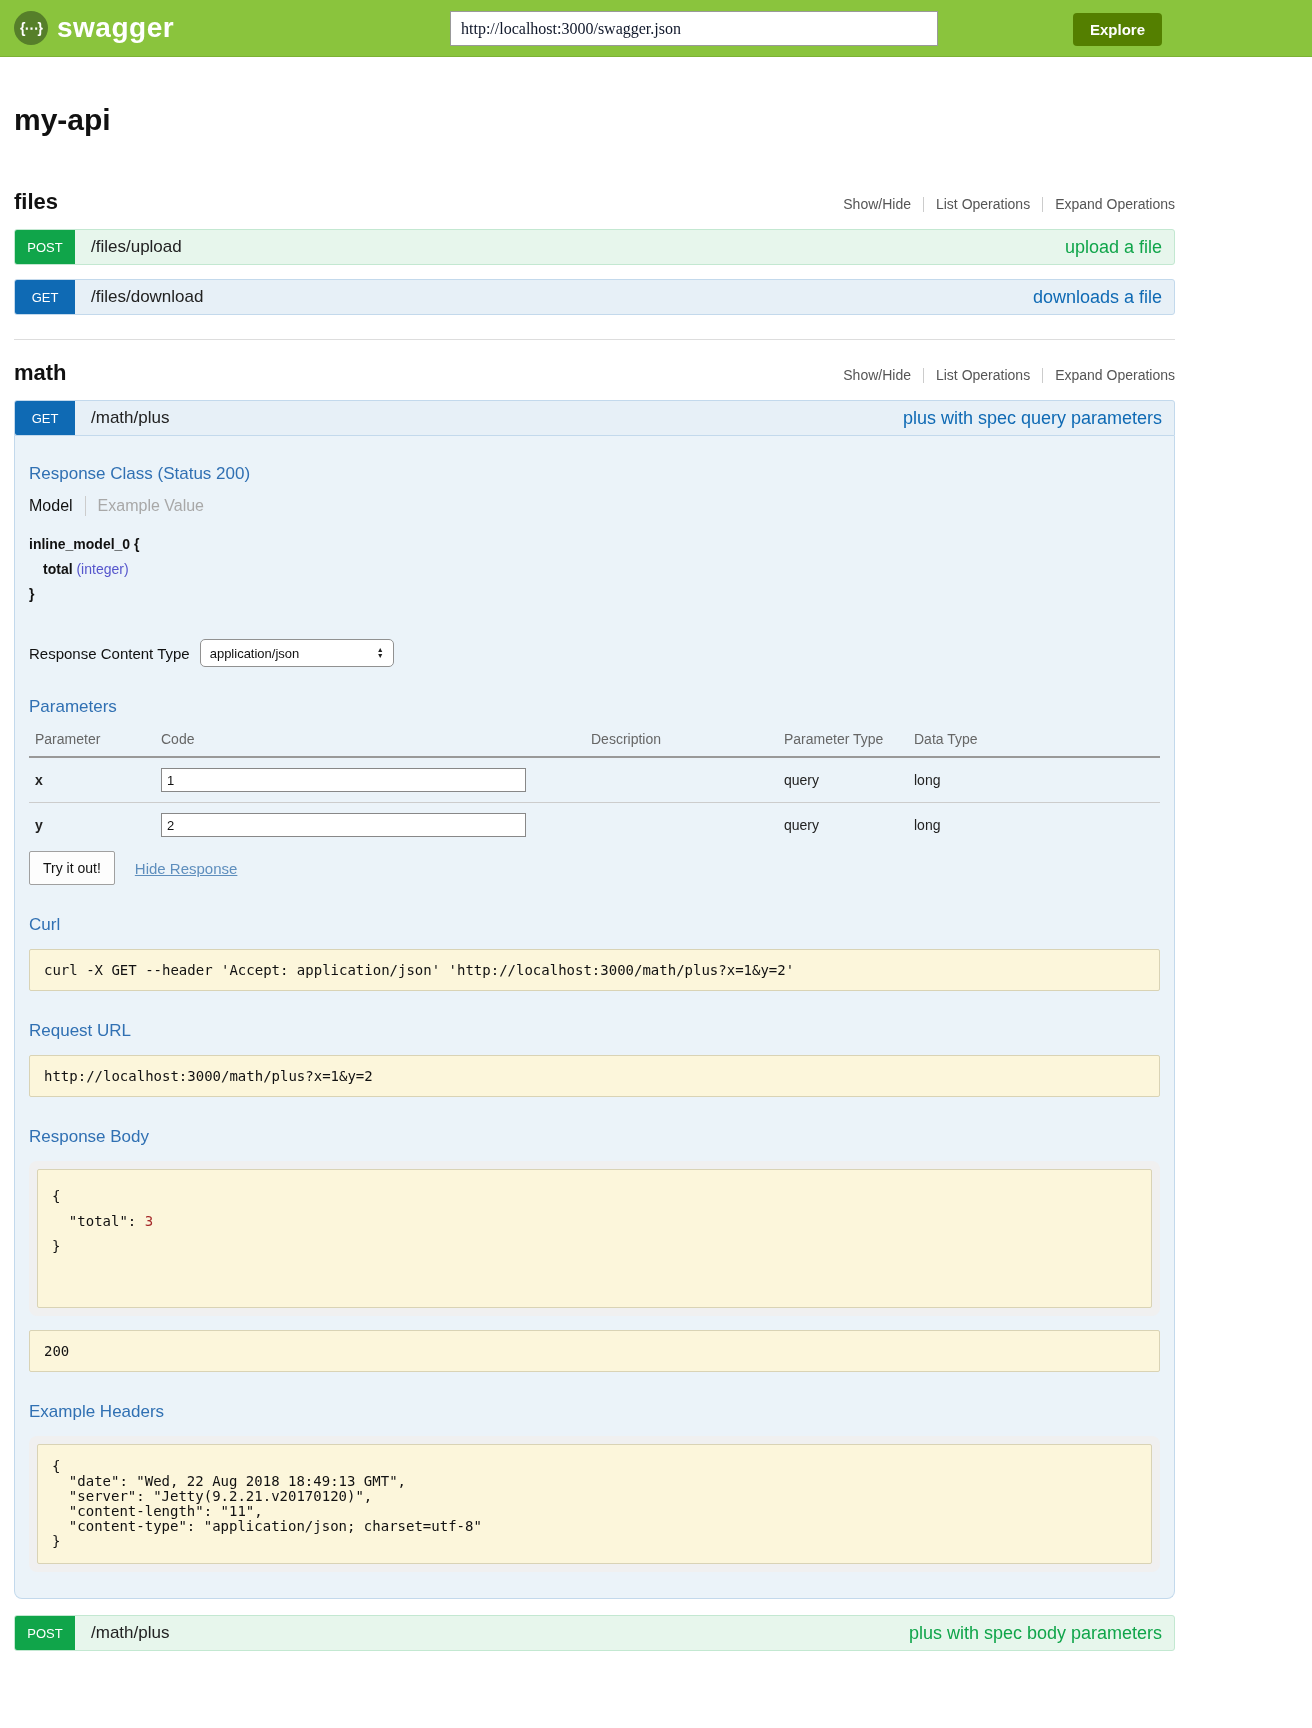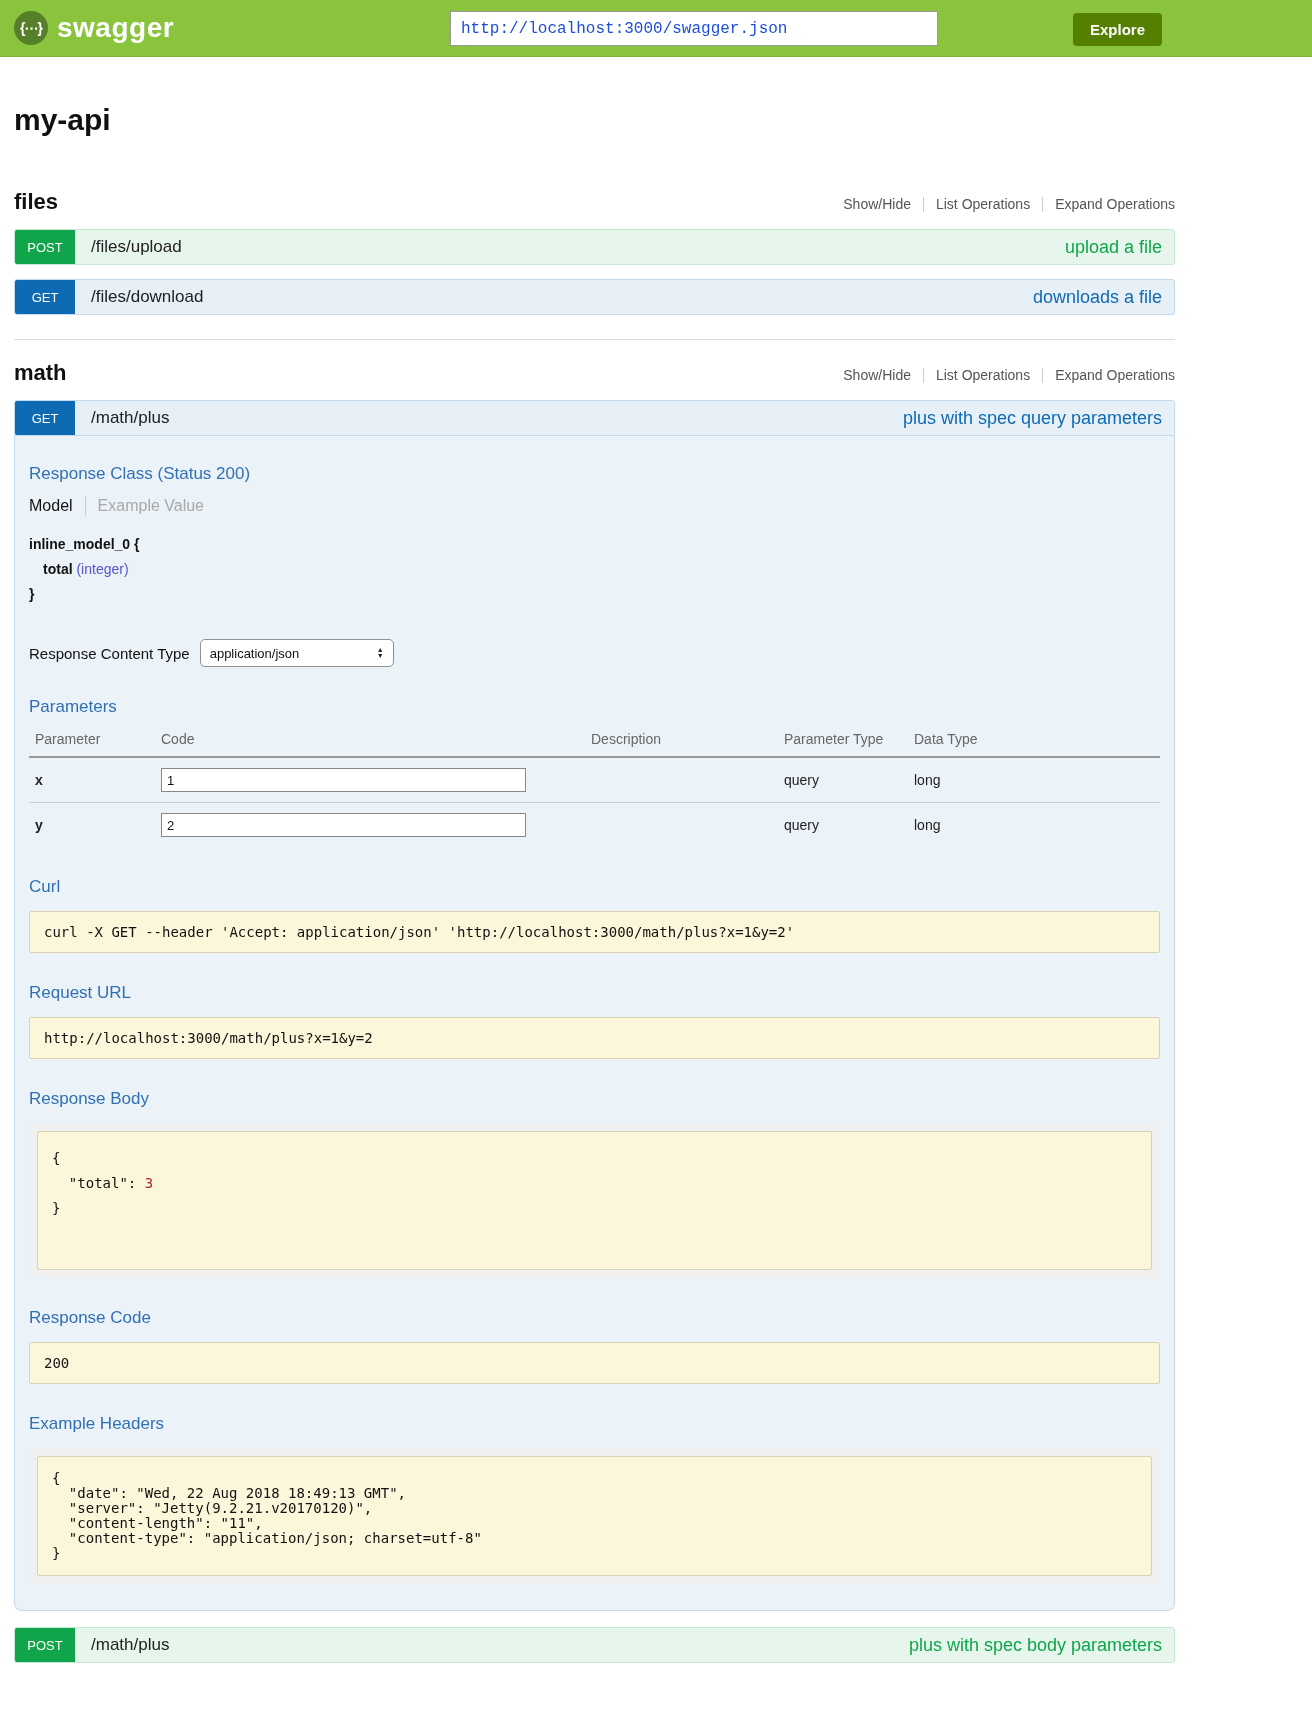--- a/index.html
+++ b/index.html
@@ -11,21 +11,21 @@
   }
   *{box-sizing:border-box;}
   html,body{margin:0;padding:0;}
   body{width:1312px;min-height:1728px;background:#fff;font-family:"Liberation Sans",sans-serif;color:#222;}
 
   
   .topbar{position:relative;height:57px;background:var(--header-green);display:flex;align-items:center;padding:0 14px;border-bottom:1px solid #7cb134;}
   .logo{display:flex;align-items:center;gap:9px;}
   .logo-circle{width:34px;height:34px;border-radius:50%;background:var(--logo-circle-green);color:#fff;display:flex;align-items:center;justify-content:center;font-weight:bold;font-size:14px;letter-spacing:-1px;}
   .brand{color:#fff;font-size:28px;font-weight:bold;letter-spacing:.5px;}
-  .url-input{position:absolute;left:450px;top:11px;width:488px;height:35px;border:1px solid #999;padding:0 10px;font-size:16px;font-family:Liberation Mono, monospace;color:#1d4ed8;background:#fff;}
+  .url-input{position:absolute;left:450px;top:11px;width:488px;height:35px;border:1px solid #999;padding:0 10px;font-size:16px;font-family:Liberation Serif, serif;color:#0f172a;background:#fff;}
   .explore-btn{position:absolute;right:150px;top:13px;background:var(--explore-green);color:#fff;border:none;border-radius:4px;padding:8px 17px;font-size:15px;font-weight:bold;font-family:"Liberation Sans",sans-serif;cursor:pointer;}
 
   .wrap{width:1161px;margin-left:14px;}
   h1.api-title{font-size:30px;margin:46px 0 0;color:#111;}
 
   .section{margin-top:52px;}
   .section-head{display:flex;align-items:baseline;justify-content:space-between;}
   .section-title{font-size:22px;font-weight:bold;color:#111;margin:0;text-decoration:none;}
   .controls{display:flex;align-items:center;font-size:14px;color:#555;}
   .controls a{color:#555;text-decoration:none;}
@@ -200,41 +200,44 @@
             <tr>
               <td class="pname">y</td>
               <td><input class="pval" value="2" style=""></td>
               <td></td>
               <td>query</td>
               <td>long</td>
             </tr>
           </tbody>
         </table>
 
+        <div class="try-row">
+          <button class="try-btn">Try it out!</button>
+          <a class="hide-link">Hide Response</a>
+        </div>
 
         <div class="p-head">Curl</div>
         <div class="codeblock">
           <pre>curl -X GET --header 'Accept: application/json' 'http://localhost:3000/math/plus?x=1&amp;y=2'</pre>
         </div>
 
         <div class="p-head">Request URL</div>
         <div class="codeblock">
           <pre>http://localhost:3000/math/plus?x=1&amp;y=2</pre>
         </div>
 
         <div class="p-head">Response Body</div>
         <div class="graybox">
           <div class="codeblock">
             <pre class="body-pre"><span>{
   "total": </span><span class="num">3</span><span>
 }</span></pre>
           </div>
         </div>
 
-        <div class="p-head">Response Code</div>
         <div class="codeblock">
           <pre>200</pre>
         </div>
 
         <div class="p-head">Example Headers</div>
         <div class="graybox">
           <div class="codeblock">
             <pre class="hdr-pre">{
   "date": "Wed, 22 Aug 2018 18:49:13 GMT",
   "server": "Jetty(9.2.21.v20170120)",

